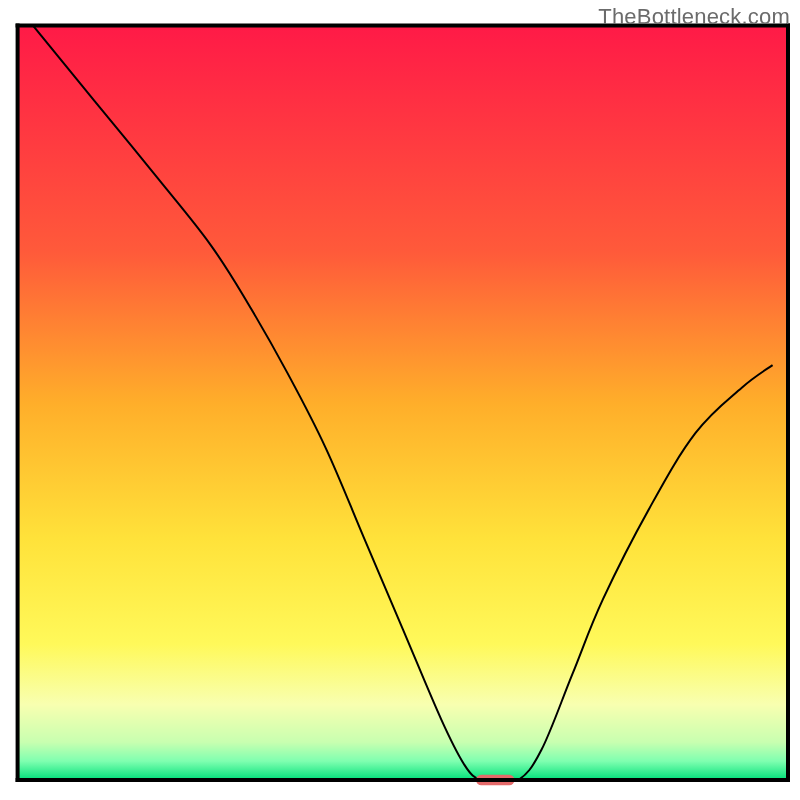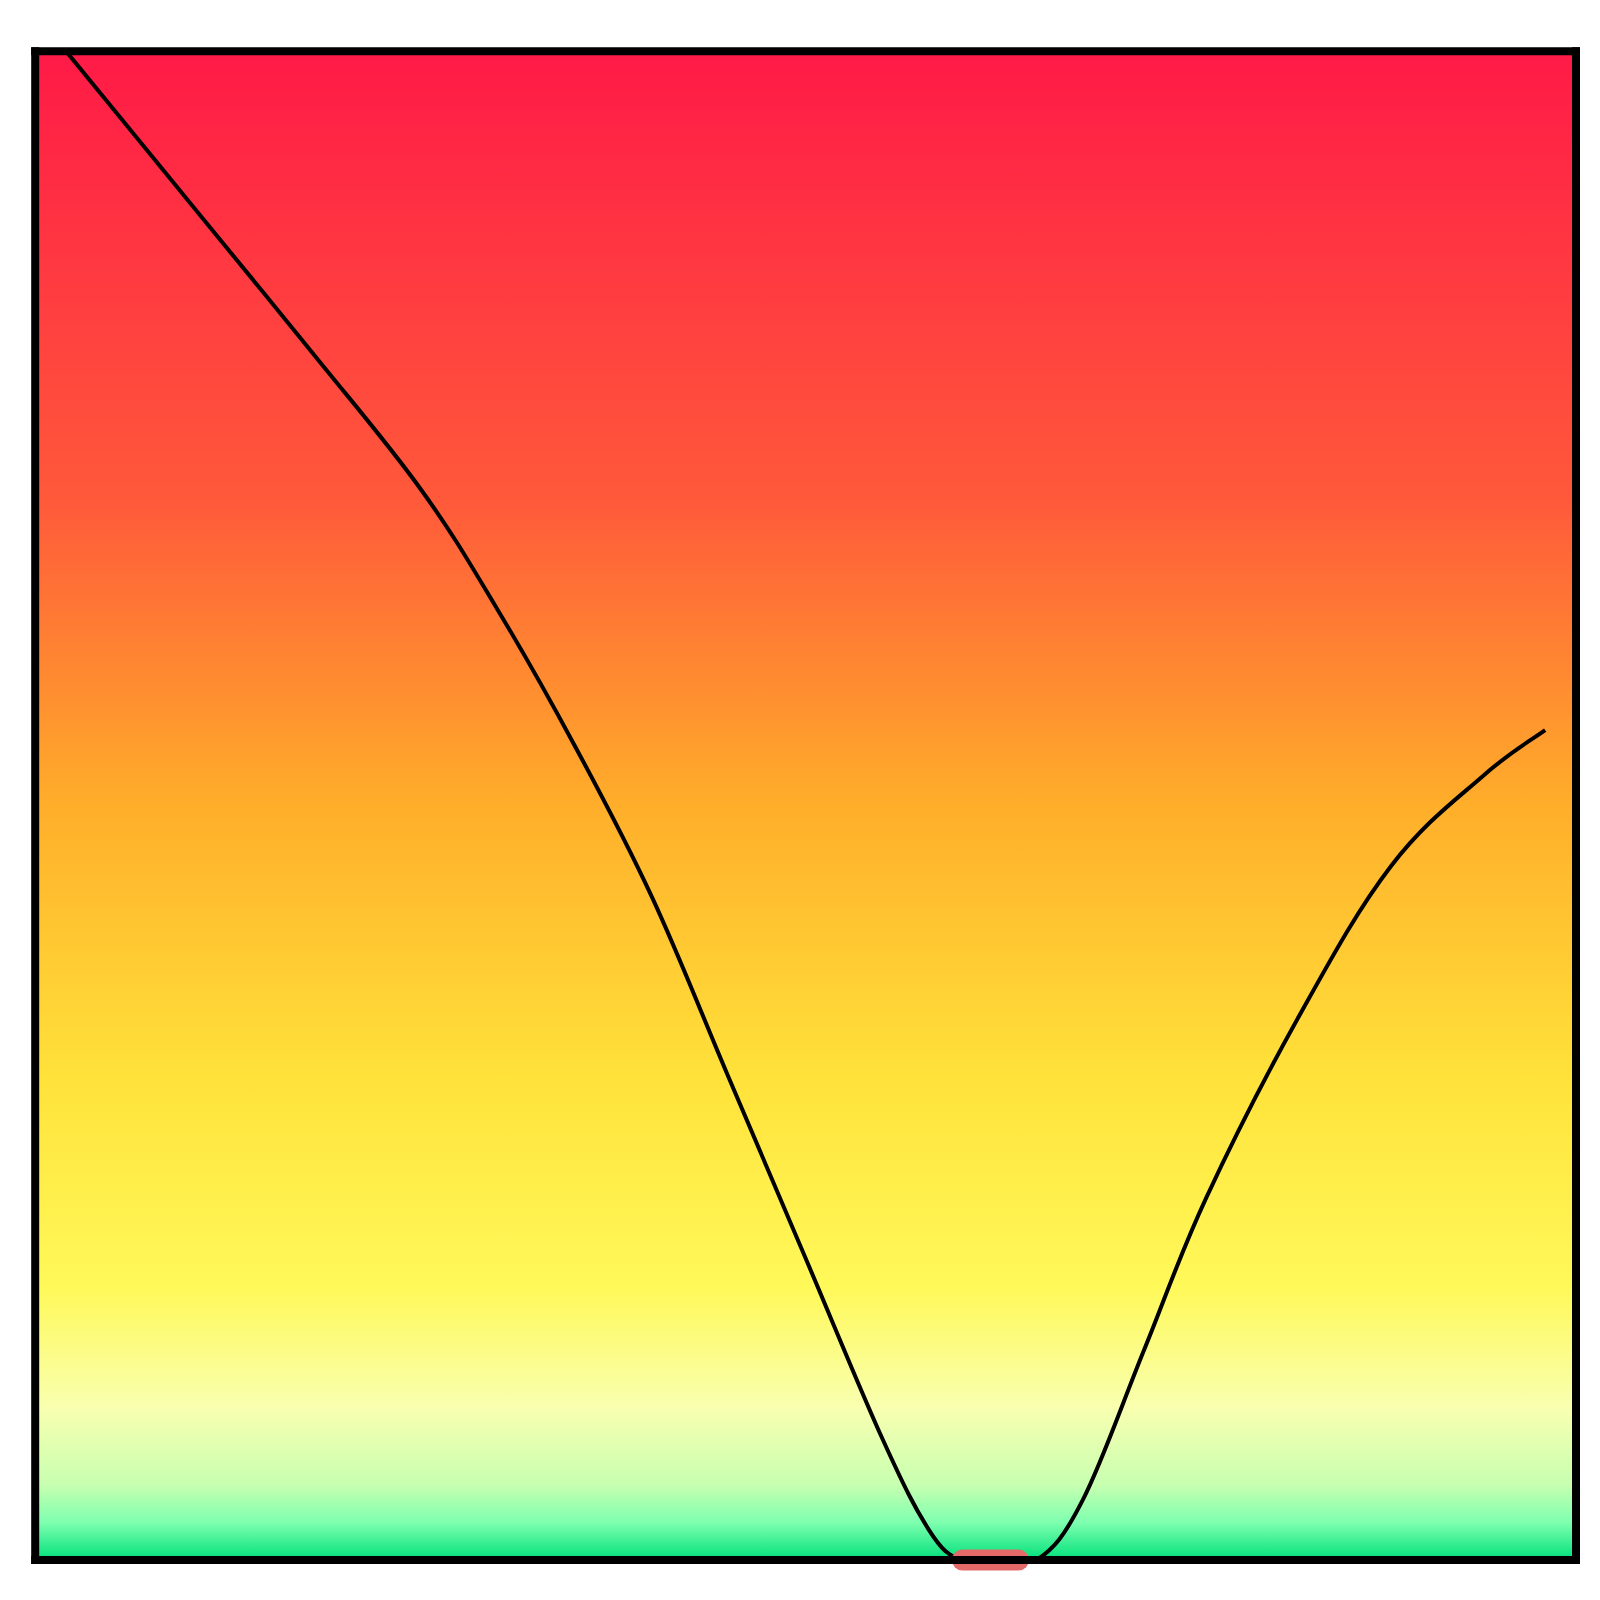--- a/index.html
+++ b/index.html
@@ -27,20 +27,21 @@
     z-index: 5;
   }
   svg {
     display: block;
   }
 </style>
 </head>
 <body>
 
 <div class="chart-container">
+  <div class="watermark">TheBottleneck.com</div>
 
   <svg id="chart-svg" width="800" height="800" viewBox="0 0 800 800">
     <defs>
       <linearGradient id="bg-grad" x1="0" y1="0" x2="0" y2="1">
           <stop offset="0.0%" stop-color="#ff1a47"></stop>
           <stop offset="30.0%" stop-color="#ff5a3a"></stop>
           <stop offset="50.0%" stop-color="#ffae2a"></stop>
           <stop offset="68.0%" stop-color="#ffe23a"></stop>
           <stop offset="82.0%" stop-color="#fff95a"></stop>
           <stop offset="90.0%" stop-color="#f8ffb0"></stop>

